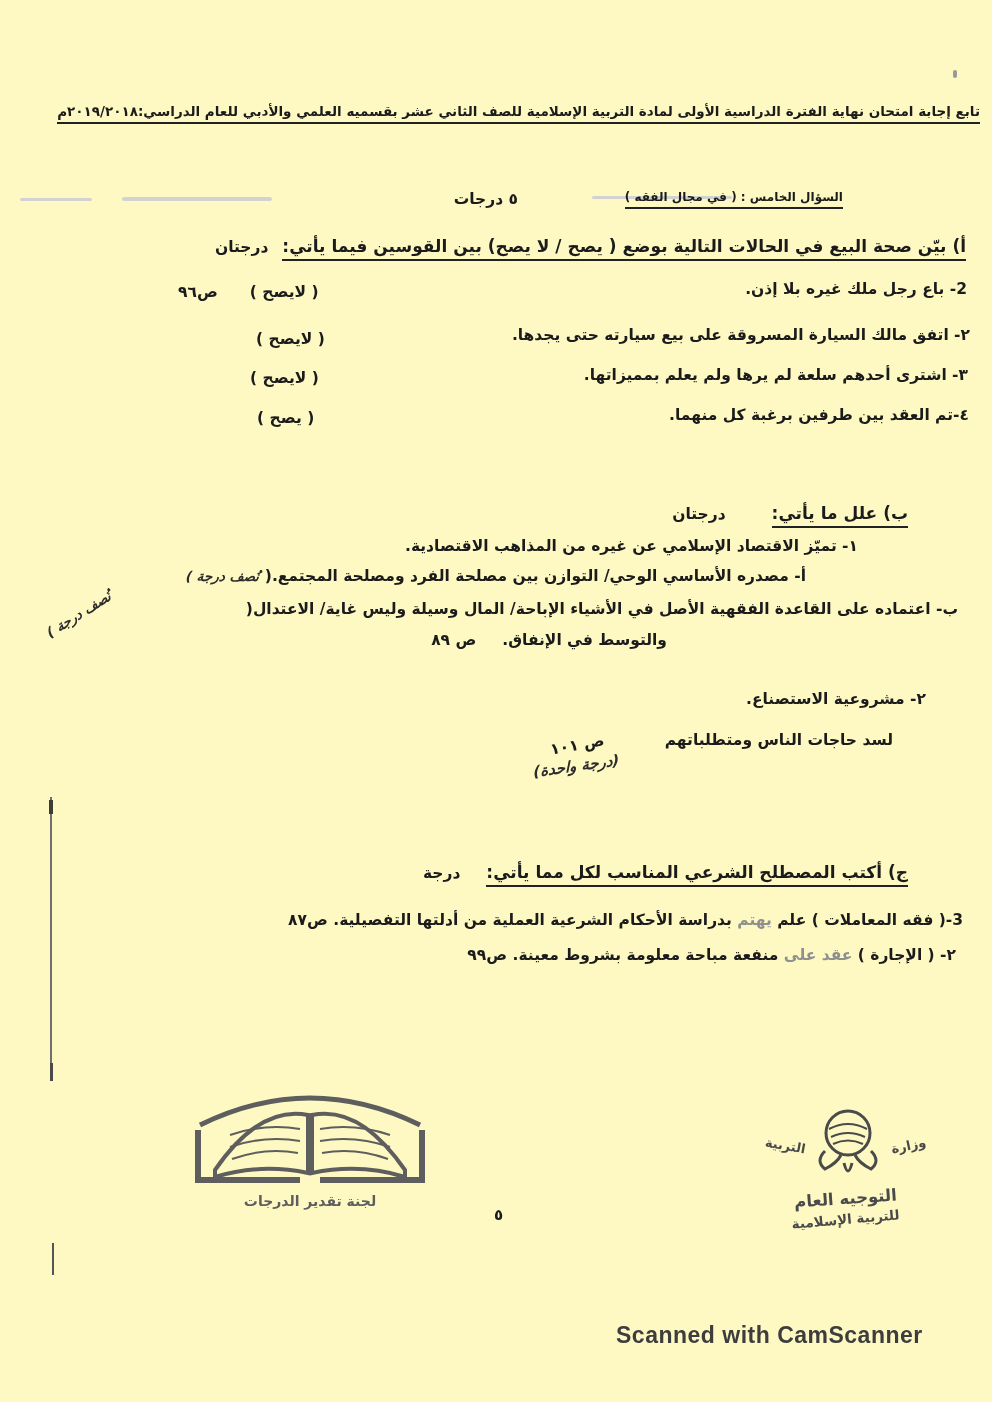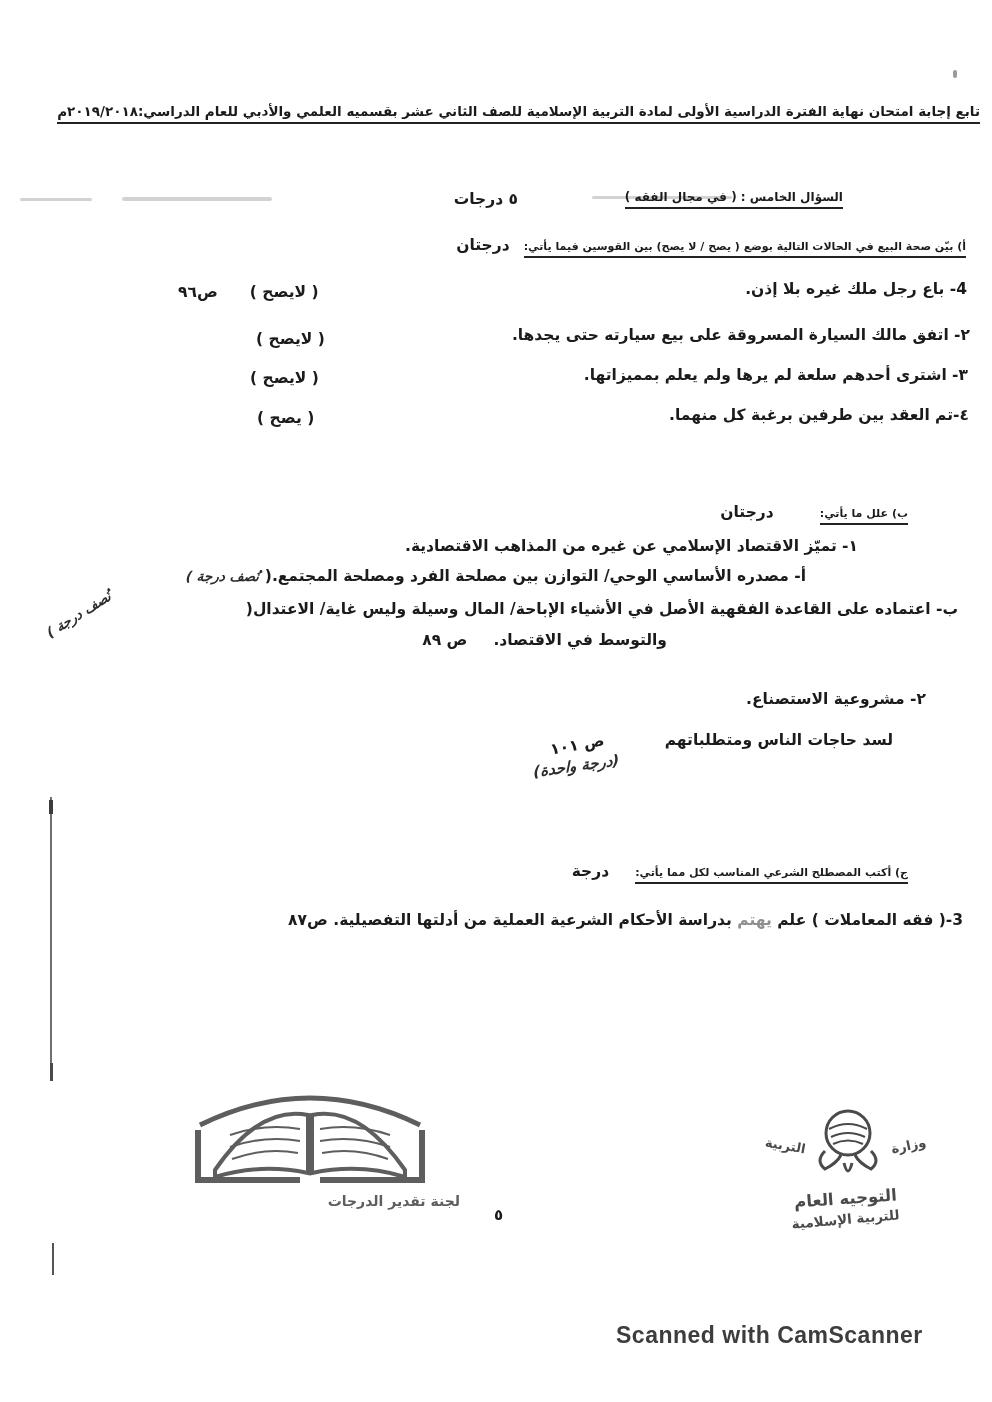--- a/index.html
+++ b/index.html
@@ -1,28 +1,28 @@
 <!DOCTYPE html>
 <html><head>
 <meta charset="utf-8">
 <style>
   * { margin:0; padding:0; box-sizing:border-box; }
   html,body { background:#e8e8e8; }
   body { font-family:"DejaVu Sans", sans-serif; }
   .page {
     position:relative; width:992px; height:1402px; margin:0 auto;
-    background:#ffffff; overflow:hidden; color:#1b1b1b;padding-left:40px;
+    background:#fef9c3; overflow:hidden; color:#1b1b1b;padding-left:40px;
   }
   .ar { direction:rtl; font-weight:700; white-space:nowrap; }
   .abs { position:absolute; }
   .row { display:flex; direction:rtl; align-items:baseline; }
   .ul { border-bottom:2px solid #222; padding-bottom:3px; }
   .hdr { font-size:13.5px; letter-spacing:0; }
   .title { font-size:12px; }
-  .sec-head { font-size:11px; }
+  .sec-head { font-size:17px; }
   .item { font-size:15.5px; }
   .marks { font-size:15.5px; }
   .answer { font-size:15.5px; font-weight:700; direction:rtl; white-space:nowrap; }
   .hand {
     font-style:italic; font-weight:600; font-size:13.5px; color:#2c2c2c;
     direction:rtl; white-space:nowrap; transform:skewX(-6deg);
   }
   .hl { color:#8f8f8f; }
   .smudge { position:absolute; background:#d2d2d2; border-radius:2px; }
   .edge-line { position:absolute; background:#6f6f6f; }
@@ -55,21 +55,21 @@
   <div class="abs" style="top:186px; right:149px;">
     <span class="ar title ul">السؤال الخامس : ( في مجال الفقه )</span>
   </div>
   <div class="abs ar marks" style="top:190px; right:474px;">٥ درجات</div>
 
   <div class="abs row" style="top:236px; right:26px; gap:14px;">
     <span class="ar sec-head ul">أ) بيّن صحة البيع في الحالات التالية بوضع ( يصح / لا يصح) بين القوسين فيما يأتي:</span>
     <span class="ar marks">درجتان</span>
   </div>
 
-  <div class="abs ar item" style="top:280px; right:25px;">4- باع رجل ملك غيره بلا إذن.</div>
+  <div class="abs ar item" style="top:280px; right:25px;">2- باع رجل ملك غيره بلا إذن.</div>
   <div class="abs ar item" style="top:326px; right:22px;">٢- اتفق مالك السيارة المسروقة على بيع سيارته حتى يجدها.</div>
   <div class="abs ar item" style="top:366px; right:24px;">٣- اشترى أحدهم سلعة لم يرها ولم يعلم بمميزاتها.</div>
   <div class="abs ar item" style="top:406px; right:23px;margin-left:7px;">٤-تم العقد بين طرفين برغبة كل منهما.</div>
 
   <div class="abs row" style="top:283px; left:178px; gap:32px; direction:rtl;">
     <span class="answer">( لايصح )</span>
     <span class="answer">ص٩٦</span>
   </div>
   <div class="abs answer" style="top:330px; left:256px;">( لايصح )</div>
   <div class="abs answer" style="top:369px; left:250px;">( لايصح )</div>
@@ -81,55 +81,58 @@
   </div>
 
   <div class="abs ar item" style="top:537px; right:134px;text-align:right;">١- تميّز الاقتصاد الإسلامي عن غيره من المذاهب الاقتصادية.</div>
   <div class="abs row" style="top:567px; right:186px; gap:6px;">
     <span class="ar item">أ- مصدره الأساسي الوحي/ التوازن بين مصلحة الفرد ومصلحة المجتمع.(</span>
     <span class="hand">نُصف درجة )</span>
   </div>
   <div class="abs ar item" style="top:600px; right:34px;">ب- اعتماده على القاعدة الفقهية الأصل في الأشياء الإباحة/ المال وسيلة وليس غاية/ الاعتدال(</div>
   <div class="abs hand" style="top:606px; left:42px; transform:rotate(-32deg) skewX(-6deg);">نُصف درجة )</div>
   <div class="abs row" style="top:631px; right:325px; gap:26px;">
-    <span class="ar item">والتوسط في الاقتصاد.</span>
+    <span class="ar item">والتوسط في الإنفاق.</span>
     <span class="ar item">ص ٨٩</span>
   </div>
 
   <div class="abs ar item" style="top:690px; right:66px;">٢- مشروعية الاستصناع.</div>
   <div class="abs ar item" style="top:731px; right:99px;">لسد حاجات الناس ومتطلباتهم</div>
   <div class="abs ar item" style="top:736px; left:550px; transform:rotate(-10deg);">ص ١٠١</div>
   <div class="abs hand" style="top:757px; left:533px; transform:rotate(-8deg) skewX(-6deg); font-size:15px;">(درجة واحدة)</div>
 
   <div class="abs row" style="top:862px; right:84px; gap:26px;">
     <span class="ar sec-head ul">ج) أكتب المصطلح الشرعي المناسب لكل مما يأتي:</span>
     <span class="ar marks">درجة</span>
   </div>
 
   <div class="abs ar item" style="top:911px; right:29px;">
     <span>3-( فقه المعاملات ) علم </span><span class="hl">يهتم</span><span> بدراسة الأحكام الشرعية العملية من أدلتها التفصيلية. </span><span>ص٨٧</span>
+  </div>
+  <div class="abs ar item" style="top:946px; right:36px;">
+    <span>٢- ( الإجارة ) </span><span class="hl">عقد على</span><span> منفعة مباحة معلومة بشروط معينة. </span><span>ص٩٩</span>
   </div>
 
   <div class="abs stamp" style="top:1085px; left:160px; width:300px;">
     <svg width="300" height="110" viewBox="0 0 300 110">
       <g fill="none" stroke="#5e5e5e" stroke-width="4">
         <path d="M40 40 Q150 -14 260 40" stroke-width="5"></path>
         <path d="M55 85 Q100 20 148 30 L148 88 Q100 78 55 92 Z"></path>
         <path d="M245 85 Q200 20 152 30 L152 88 Q200 78 245 92 Z"></path>
         <path d="M38 45 L38 95 L140 95" stroke-width="6"></path>
         <path d="M262 45 L262 95 L160 95" stroke-width="6"></path>
         <path d="M70 50 Q105 38 140 44" stroke-width="2"></path>
         <path d="M70 62 Q105 50 140 56" stroke-width="2"></path>
         <path d="M72 74 Q105 62 138 68" stroke-width="2"></path>
         <path d="M230 50 Q195 38 160 44" stroke-width="2"></path>
         <path d="M230 62 Q195 50 160 56" stroke-width="2"></path>
         <path d="M228 74 Q195 62 162 68" stroke-width="2"></path>
       </g>
     </svg>
-    <div class="stamp-banner" style="margin-top:-6px; text-align:right;">لجنة تقدير الدرجات</div>
+    <div class="stamp-banner" style="margin-top:-6px; text-align:center;">لجنة تقدير الدرجات</div>
   </div>
 
   <div class="abs ministry" style="top:1105px; left:738px; width:215px;">
     <div style="display:flex; direction:rtl; align-items:center; justify-content:center; gap:6px;">
       <span class="w" style="transform:rotate(-12deg);">وزارة</span>
       <svg width="74" height="80" viewBox="0 0 74 80">
         <g fill="none" stroke="#4a4a4a" stroke-width="3">
           <circle cx="37" cy="28" r="22"></circle>
           <path d="M18 24 Q37 14 56 24" stroke-width="2"></path>
           <path d="M20 32 Q37 24 54 32" stroke-width="2"></path>

